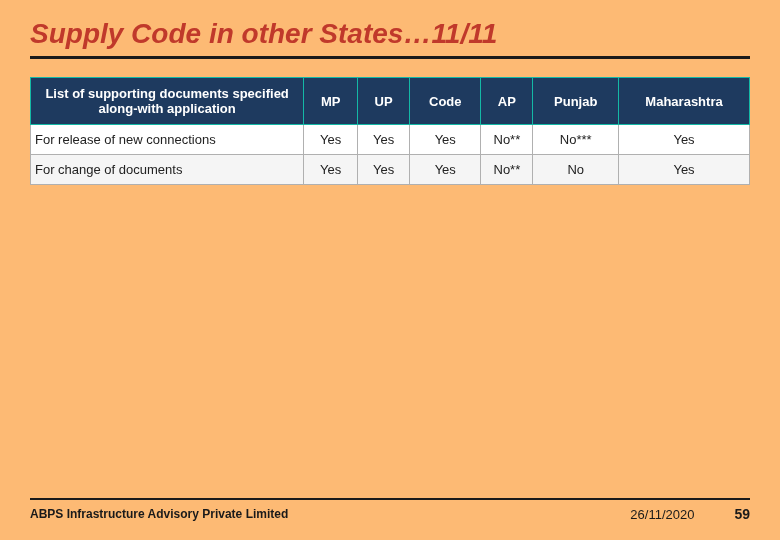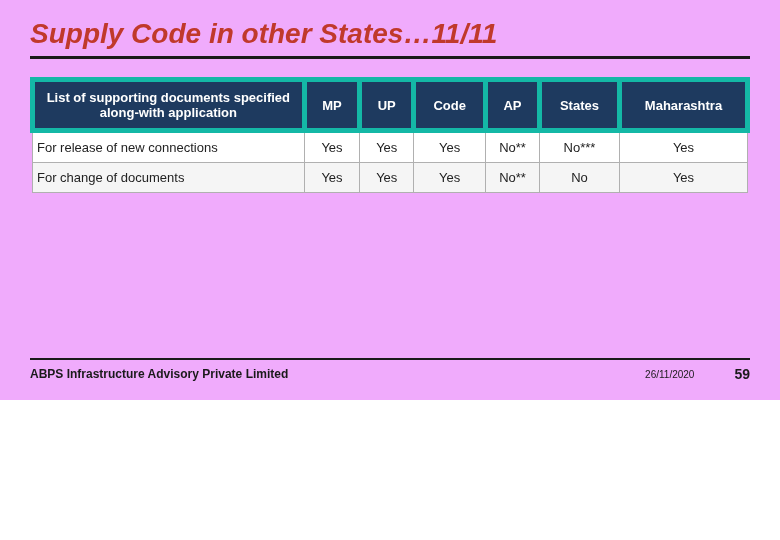--- a/index.html
+++ b/index.html
@@ -8,22 +8,22 @@
       width: 780px;
       height: 540px;
       background: #ffffff;
       font-family: Arial, sans-serif;
       overflow: hidden;
       position: relative;
     }
 
     .page {
       width: 780px;
-      height: 400px;
-      background: #f0abfc;
+      height: 540px;
+      background: #fdba74;
       position: relative;
       padding: 0 30px;
     }
 
     .title {
       font-size: 28px;
       font-weight: bold;
       color: #c0392b;
       padding-top: 18px;
       padding-bottom: 6px;
@@ -40,21 +40,21 @@
       width: 100%;
       border-collapse: collapse;
       font-size: 13px;
     }
 
     thead tr th {
       background: #1e3a5f;
       color: #ffffff;
       padding: 8px 10px;
       text-align: center;
-      border: 5px solid #14b8a6;
+      border: 1px solid #14b8a6;
       font-weight: bold;
     }
 
     thead tr th:first-child {
       text-align: center;
       width: 38%;
     }
 
     tbody tr td {
       border: 1px solid #b0b0b0;
@@ -94,21 +94,21 @@
       text-align: center;
     }
 
     .footer-right {
       display: flex;
       gap: 40px;
       align-items: center;
     }
 
     .footer-date {
-      font-size: 10px;
+      font-size: 13px;
       color: #1a1a1a;
     }
 
     .footer-page {
       font-size: 14px;
       font-weight: bold;
       color: #1a1a1a;
     }
   </style>
 </head>
@@ -120,21 +120,21 @@
   <div class="title-underline"></div>
 
   <table>
     <thead>
       <tr>
         <th>List of supporting documents specified along-with application</th>
         <th>MP</th>
         <th>UP</th>
         <th>Code</th>
         <th>AP</th>
-        <th>States</th>
+        <th>Punjab</th>
         <th>Maharashtra</th>
       </tr>
     </thead>
     <tbody>
       <tr>
         <td>For release of new connections</td>
         <td>Yes</td>
         <td>Yes</td>
         <td>Yes</td>
         <td>No**</td>

